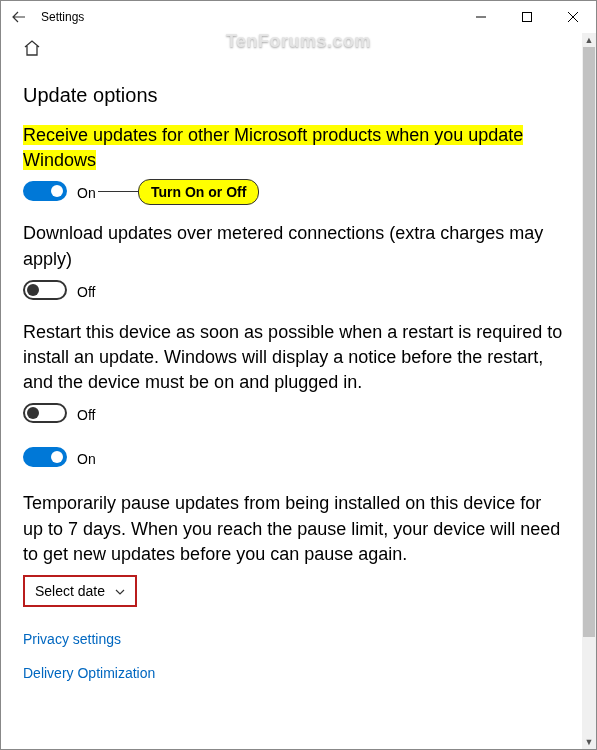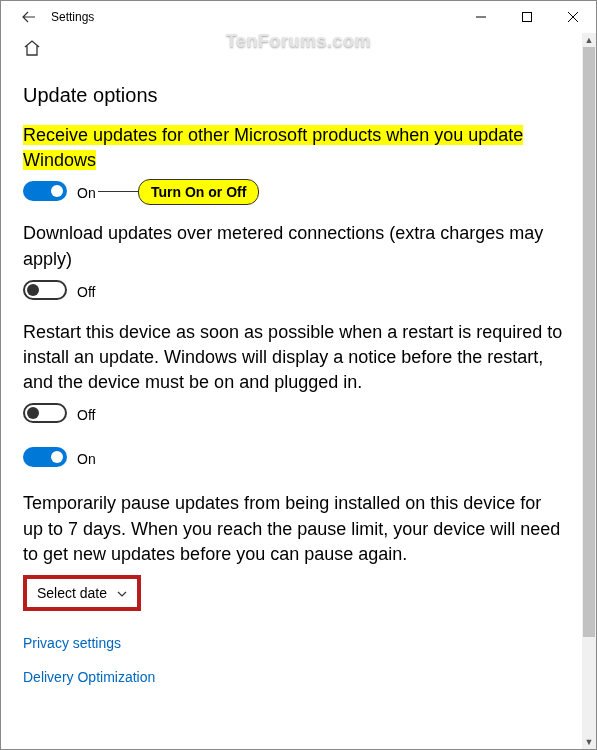--- a/index.html
+++ b/index.html
@@ -9,21 +9,21 @@
   font-family: "Segoe UI", -apple-system, sans-serif;
   background: #fff;
   border: 1px solid #888;
   position: relative;
   overflow: hidden;
 }
 .titlebar {
   height: 32px;
   display: flex;
   align-items: center;
-  padding-left: 10px;
+  padding-left: 0;
 }
 .back-btn {
   width: 36px;
   height: 32px;
   display: flex;
   align-items: center;
   justify-content: center;
   font-size: 14px;
 }
 .app-title {
@@ -152,21 +152,21 @@
 .section {
   margin-bottom: 24px;
 }
 .pause-label {
   font-size: 14px;
   color: #000;
   margin-bottom: 6px;
   margin-top: 10px;
 }
 .dropdown {
-  border: 4px solid #b91c1c;
+  border: 2px solid #b91c1c;
   padding: 6px 10px;
   font-size: 14px;
   display: inline-flex;
   align-items: center;
   gap: 10px;
   background: #fff;
 }
 .chevron-down {
   font-size: 11px;
   color: #333;

